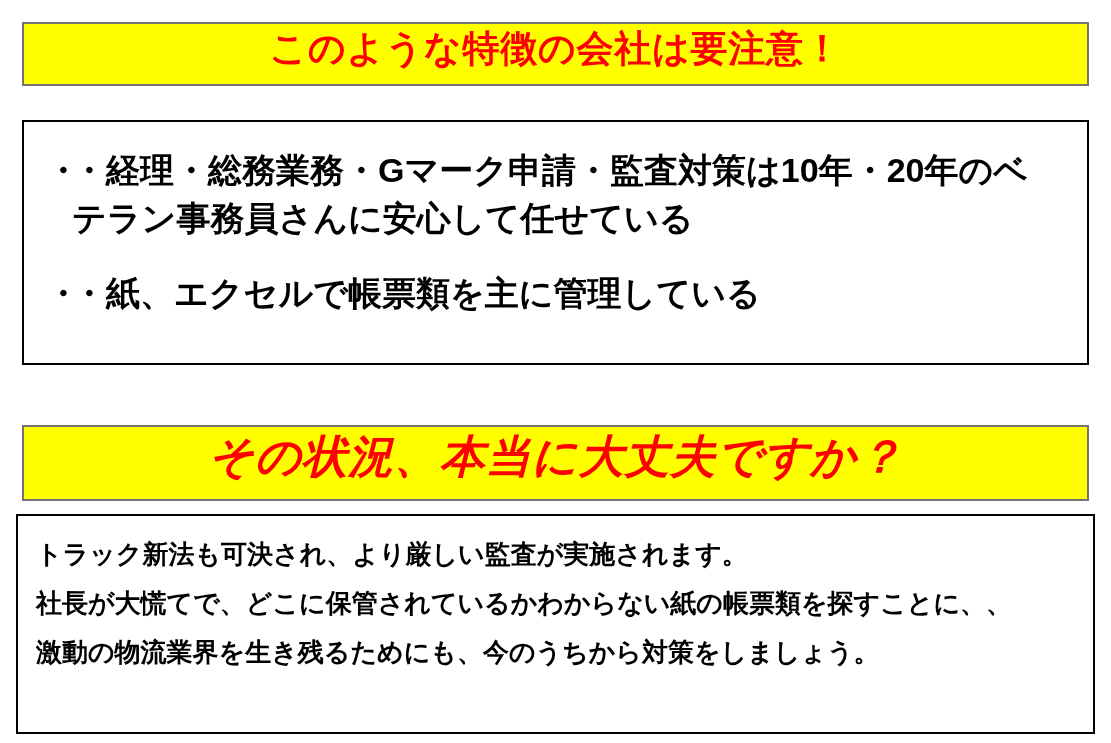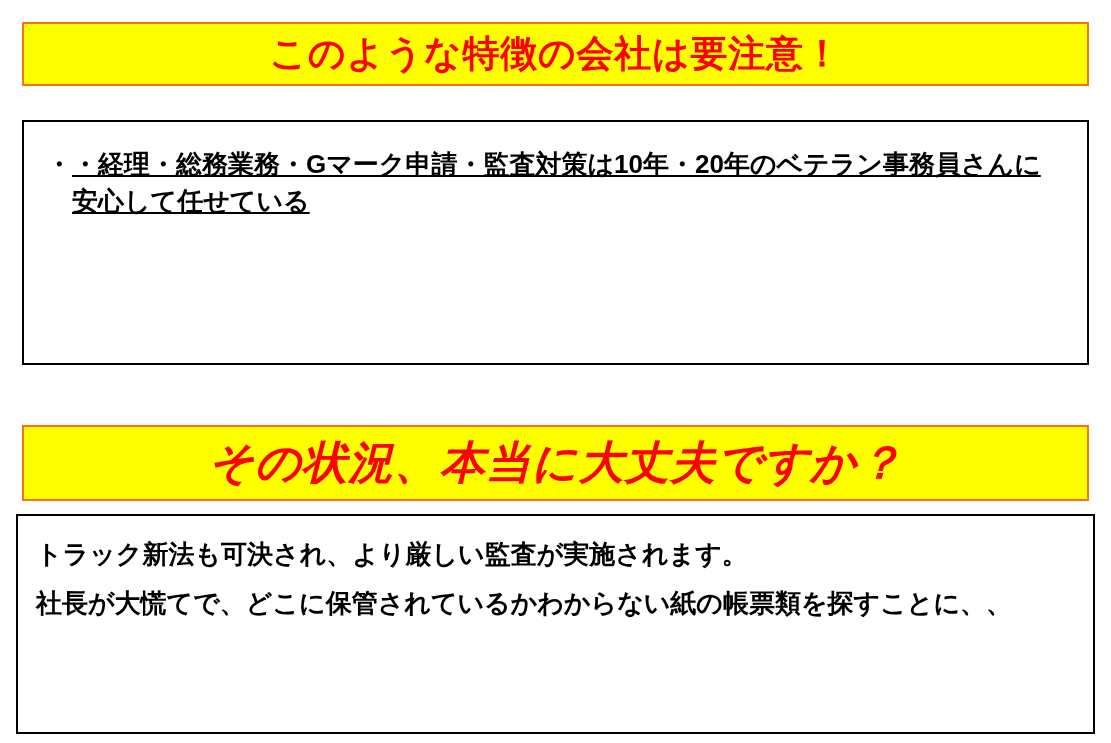--- a/index.html
+++ b/index.html
@@ -18,24 +18,23 @@
     width: 1111px;
     height: 743px;
     box-sizing: border-box;
     padding: 0;
   }
 
   
   .banner {
     position: absolute;
     background: #ffff00;
-    border: 2px solid #f97316;
+    border: 2px solid #737373;
     box-sizing: border-box;
     display: flex;
-    align-items: center;
     justify-content: center;
     color: #ff0000;
     font-weight: bold;
     letter-spacing: 0.02em;
     text-align: center;
   }
   #banner-1 {
     left: 22px;
     top: 22px;
     width: 1067px;
@@ -60,27 +59,26 @@
     height: 245px;
     border: 2px solid #000000;
     box-sizing: border-box;
     background: #ffffff;
     padding: 24px 26px 10px 26px;
   }
   .feature-item {
     display: block;
     color: #000000;
     font-weight: bold;
-    font-size: 26px;
+    font-size: 34px;
     line-height: 1.42;
     margin-bottom: 26px;
     text-indent: 0;
     padding-left: 22px;
     position: relative;
-    text-decoration: underline;
   }
   .feature-item:last-child {
     margin-bottom: 0;
   }
   .feature-item::before {
     content: "・";
     position: absolute;
     left: -4px;
     top: 0;
   }
@@ -110,24 +108,26 @@
 <body>
 
 <div class="page">
 
   <div class="banner" id="banner-1">
     <span>このような特徴の会社は要注意！</span>
   </div>
 
   <div id="features-box">
     <span class="feature-item">・経理・総務業務・Gマーク申請・監査対策は10年・20年のベテラン事務員さんに安心して任せている</span>
+    <span class="feature-item">・紙、エクセルで帳票類を主に管理している</span>
   </div>
 
   <div class="banner" id="banner-2">
     <span>その状況、本当に大丈夫ですか？</span>
   </div>
 
   <div id="story-box">
     <span class="story-line">トラック新法も可決され、より厳しい監査が実施されます。</span>
     <span class="story-line">社長が大慌てで、どこに保管されているかわからない紙の帳票類を探すことに、、</span>
+    <span class="story-line">激動の物流業界を生き残るためにも、今のうちから対策をしましょう。</span>
   </div>
 
 </div>
 
 </body></html>

